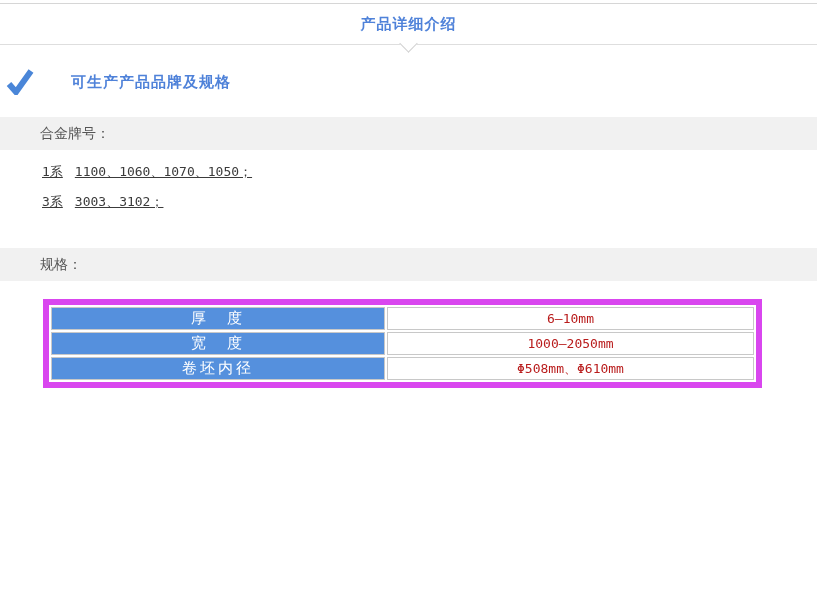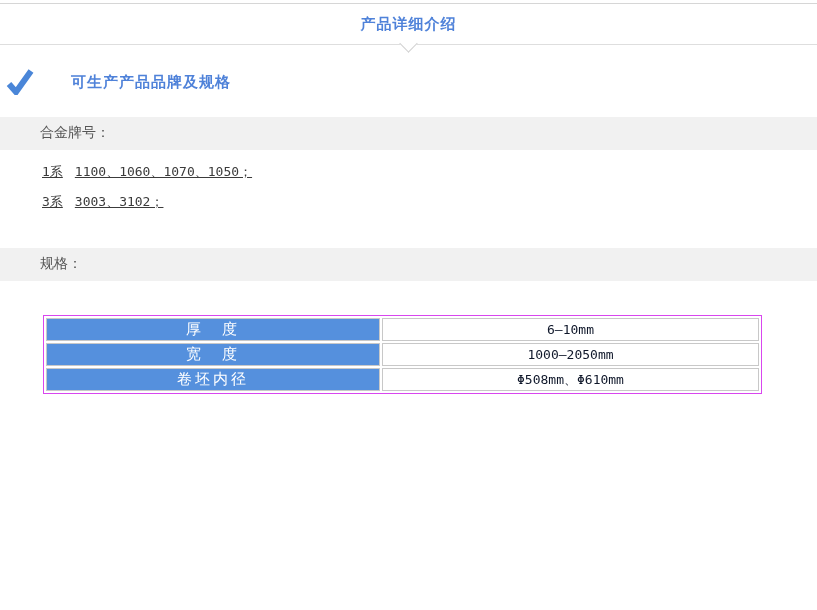--- a/index.html
+++ b/index.html
@@ -58,62 +58,61 @@
 
   
   .bar {
     margin-top: 22px;
     height: 33px;
     line-height: 33px;
     background: #f1f1f1;
     padding-left: 40px;
     font-size: 14px;
     color: #555555;
-    font-family: Liberation Mono, monospace;
   }
   .bar.spec-bar { margin-top: 31px; }
 
   
   .alloy-lines { padding-left: 42px; margin-top: 7px; }
   .alloy-line {
     height: 30px;
     line-height: 30px;
     font-size: 13px;
     color: #3b3b3b;
     font-family: "DejaVu Sans Mono", "Liberation Sans", monospace;
     text-decoration: underline;
   }
   .alloy-series { margin-right: 12px; }
 
   
   .spec-table {
-    margin: 34px 0 0 43px;
+    margin: 18px 0 0 43px;
     border-collapse: separate;
     border-spacing: 2px;
-    border: 1px solid #d946ef;
+    border: 6px solid #d946ef;
     background: #ffffff;
     width: 719px;
     table-layout: fixed;
   }
   .spec-table td {
     border: 1px solid #c8c8c8;
     height: 23px;
     text-align: center;
     vertical-align: middle;
   }
   .spec-table td.label-cell {
     width: 334px;
     background: #5590dd;
     color: #ffffff;
     font-size: 15px;
     letter-spacing: 3px;
   }
   .spec-table td.value-cell {
     background: #ffffff;
-    color: #0f172a;
+    color: #b91c1c;
     font-size: 13px;
     font-family: "DejaVu Sans Mono", "Liberation Sans", monospace;
   }
 </style>
 </head>
 <body>
 
 <div class="page">
 
   <div class="top-strip"></div>

